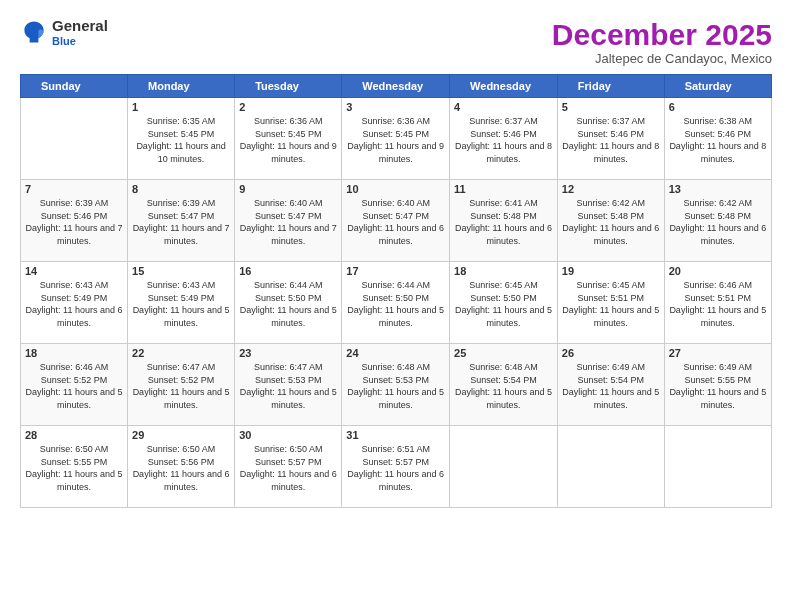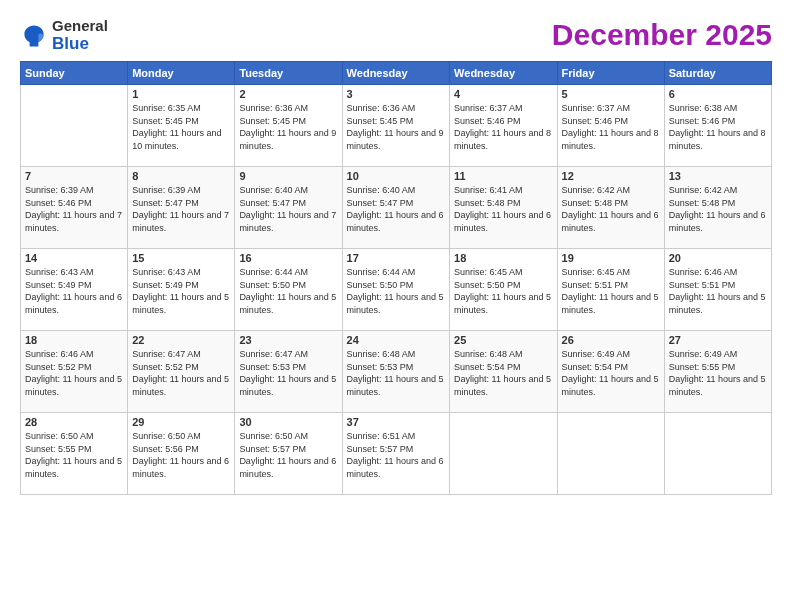--- a/index.html
+++ b/index.html
@@ -31,21 +31,21 @@
       display: flex;
       flex-direction: column;
       line-height: 1.1;
     }
     .logo-general {
       font-size: 15px;
       font-weight: bold;
       color: #333;
     }
     .logo-blue {
-      font-size: 17px;
+      font-size: 11px;
       font-weight: bold;
       color: #1a5bc4;
     }
     .logo-icon {
       width: 28px;
       height: 28px;
     }
     .title-block {
       text-align: right;
     }
@@ -60,21 +60,21 @@
       color: #555;
     }
     .calendar {
       width: 100%;
       border-collapse: collapse;
       font-size: 10px;
     }
     .calendar th {
       background: #3a6bc4;
       color: #fff;
-      padding: 5px 4px;
+      padding: 5px 20px;
       text-align: left;
       font-size: 11px;
       font-weight: bold;
       border: 1px solid #2a5ab4;
     }
     .calendar td {
       border: 1px solid #ccc;
       vertical-align: top;
       padding: 3px 4px;
       width: 108px;
@@ -84,20 +84,21 @@
       font-weight: bold;
       font-size: 11px;
       color: #333;
       display: block;
       margin-bottom: 2px;
     }
     .day-info {
       font-size: 9px;
       color: #333;
       line-height: 1.4;
+      text-align: center;
     }
     tr:nth-child(even) td {
       background: #f9f9f9;
     }
     tr:nth-child(odd) td {
       background: #fff;
     }
     
     tr:first-child th {
       background: #3a6bc4;
@@ -113,20 +114,21 @@
         <path d="M16 4 C10 4 5 8 5 14 C5 18 7 21 11 23 L11 28 L21 28 L21 23 C25 21 27 18 27 14 C27 8 22 4 16 4Z" fill="#1a5bc4"></path>
         <path d="M21 14 C21 14 24 12 26 14 C28 16 26 20 21 23 L21 14Z" fill="#4a8be4"></path>
       </svg>
       <div class="logo-text">
         <span class="logo-general">General</span>
         <span class="logo-blue">Blue</span>
       </div>
     </div>
     <div class="title-block">
       <div class="main-title">December 2025</div>
+      <div class="subtitle">Jaltepec de Candayoc, Mexico</div>
     </div>
   </div>
 
   <table class="calendar">
     <thead>
       <tr>
       <th>Sunday</th>
           <th>Monday</th>
           <th>Tuesday</th>
           <th>Wednesday</th>
@@ -320,21 +322,21 @@
 Sunset: 5:56 PM
 Daylight: 11 hours and 6 minutes.</div>
           </td>
           <td>
             <span class="day-num">30</span>
             <div class="day-info" style="white-space: pre-line;">Sunrise: 6:50 AM
 Sunset: 5:57 PM
 Daylight: 11 hours and 6 minutes.</div>
           </td>
           <td>
-            <span class="day-num">37</span>
+            <span class="day-num">31</span>
             <div class="day-info" style="white-space: pre-line;">Sunrise: 6:51 AM
 Sunset: 5:57 PM
 Daylight: 11 hours and 6 minutes.</div>
           </td>
           <td></td>
           <td></td>
           <td></td>
         </tr>
       </tbody>
   </table>

